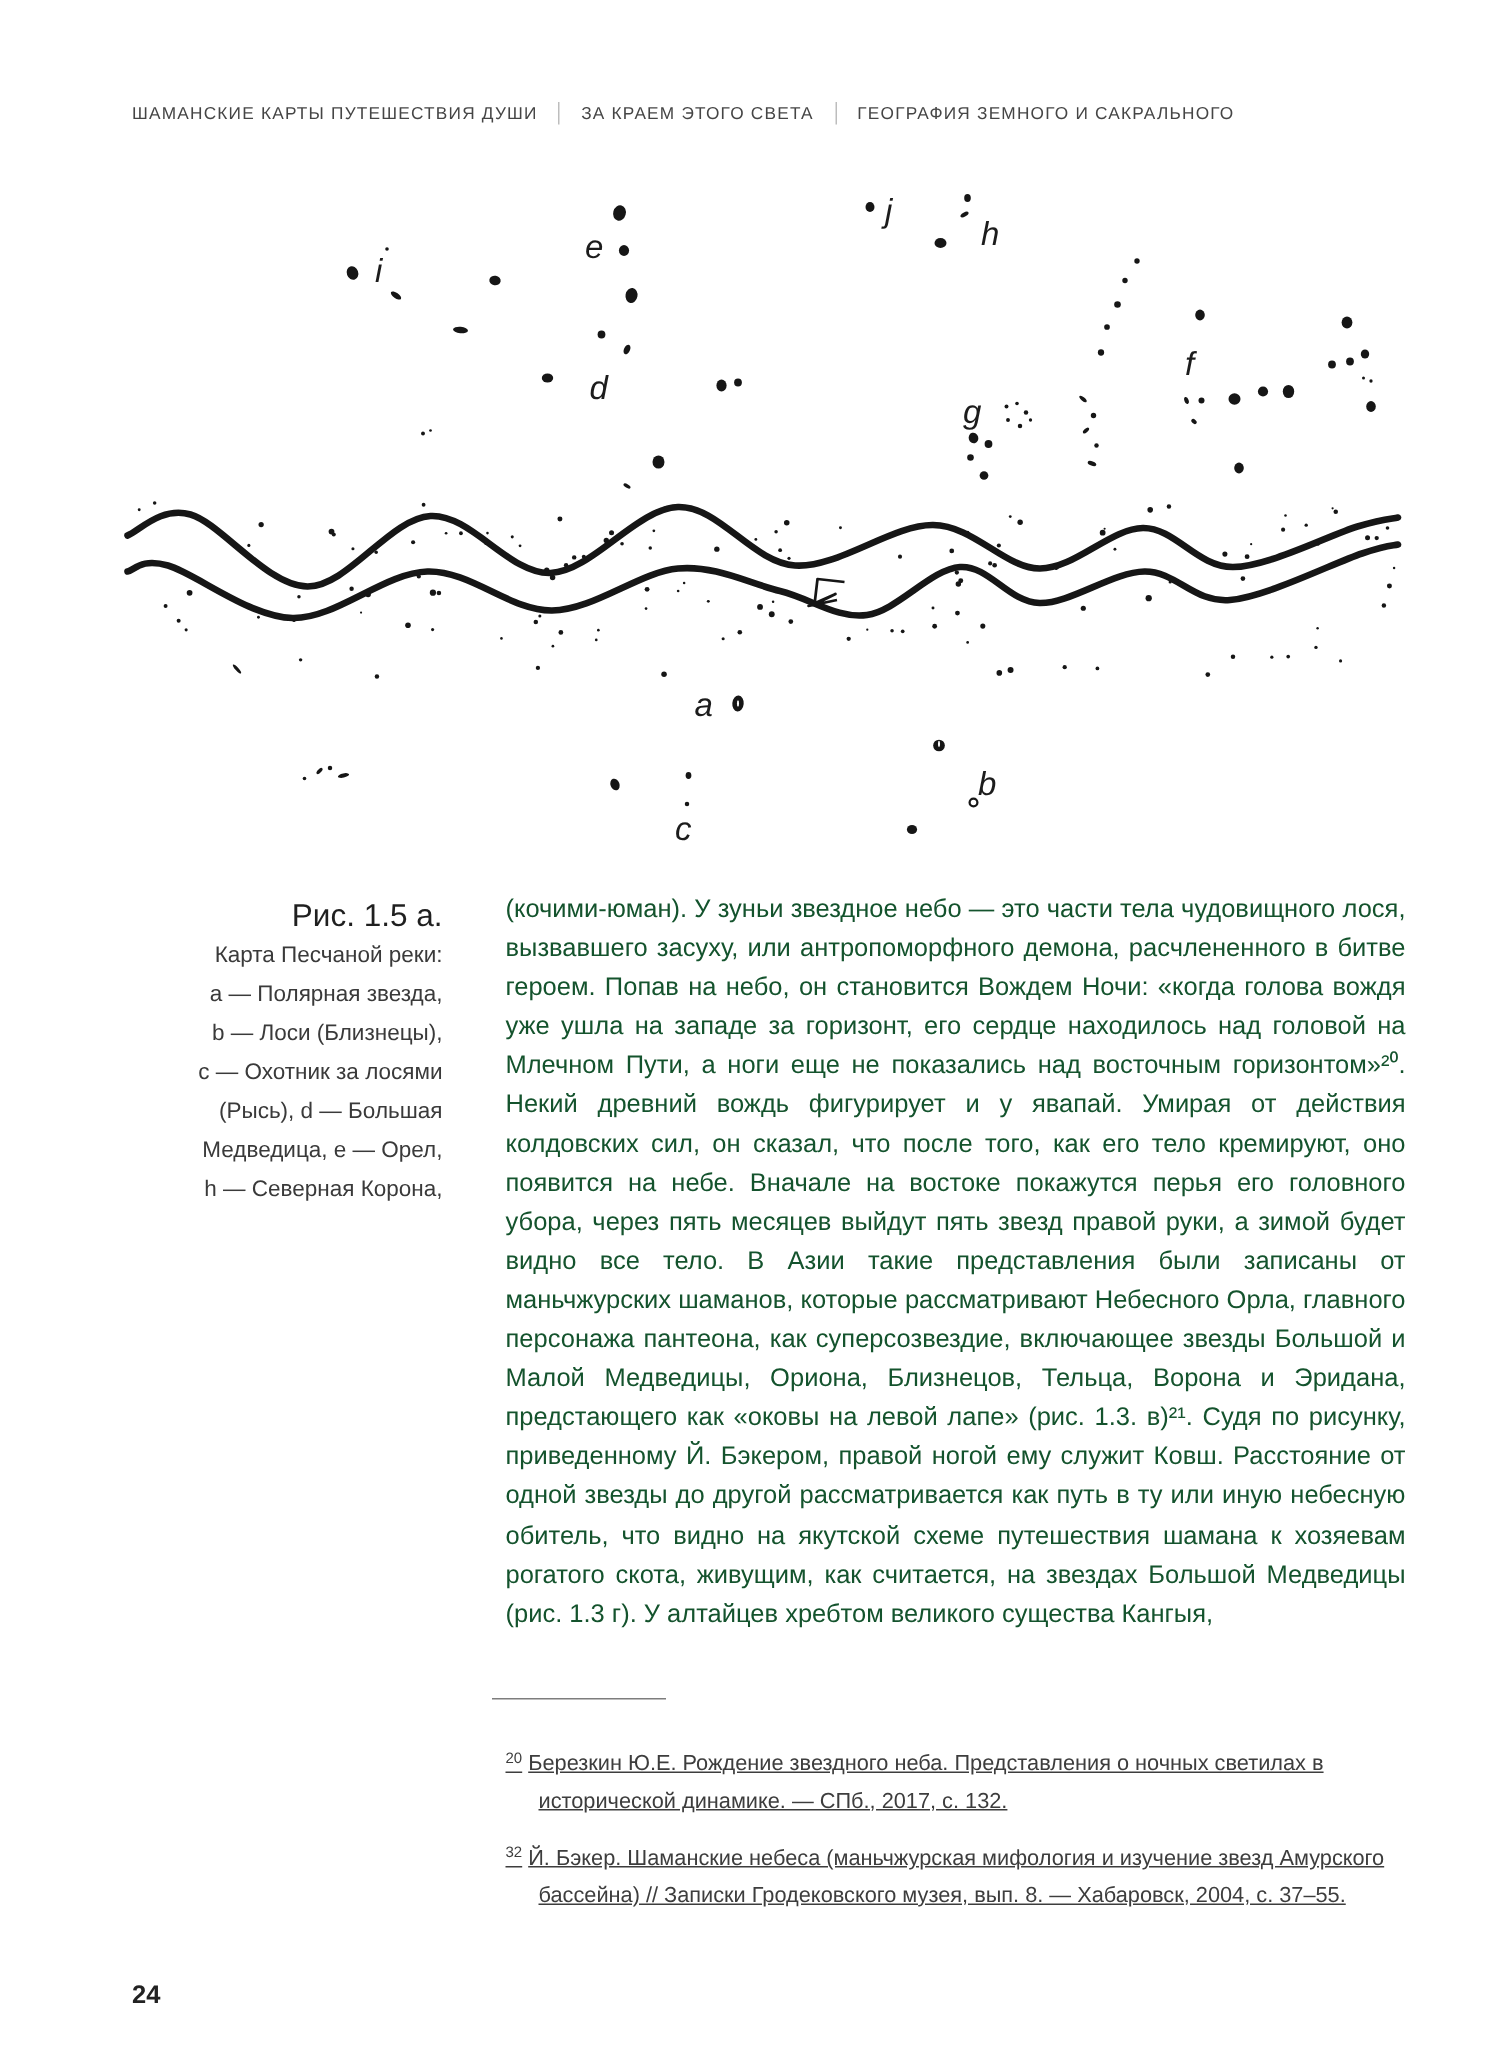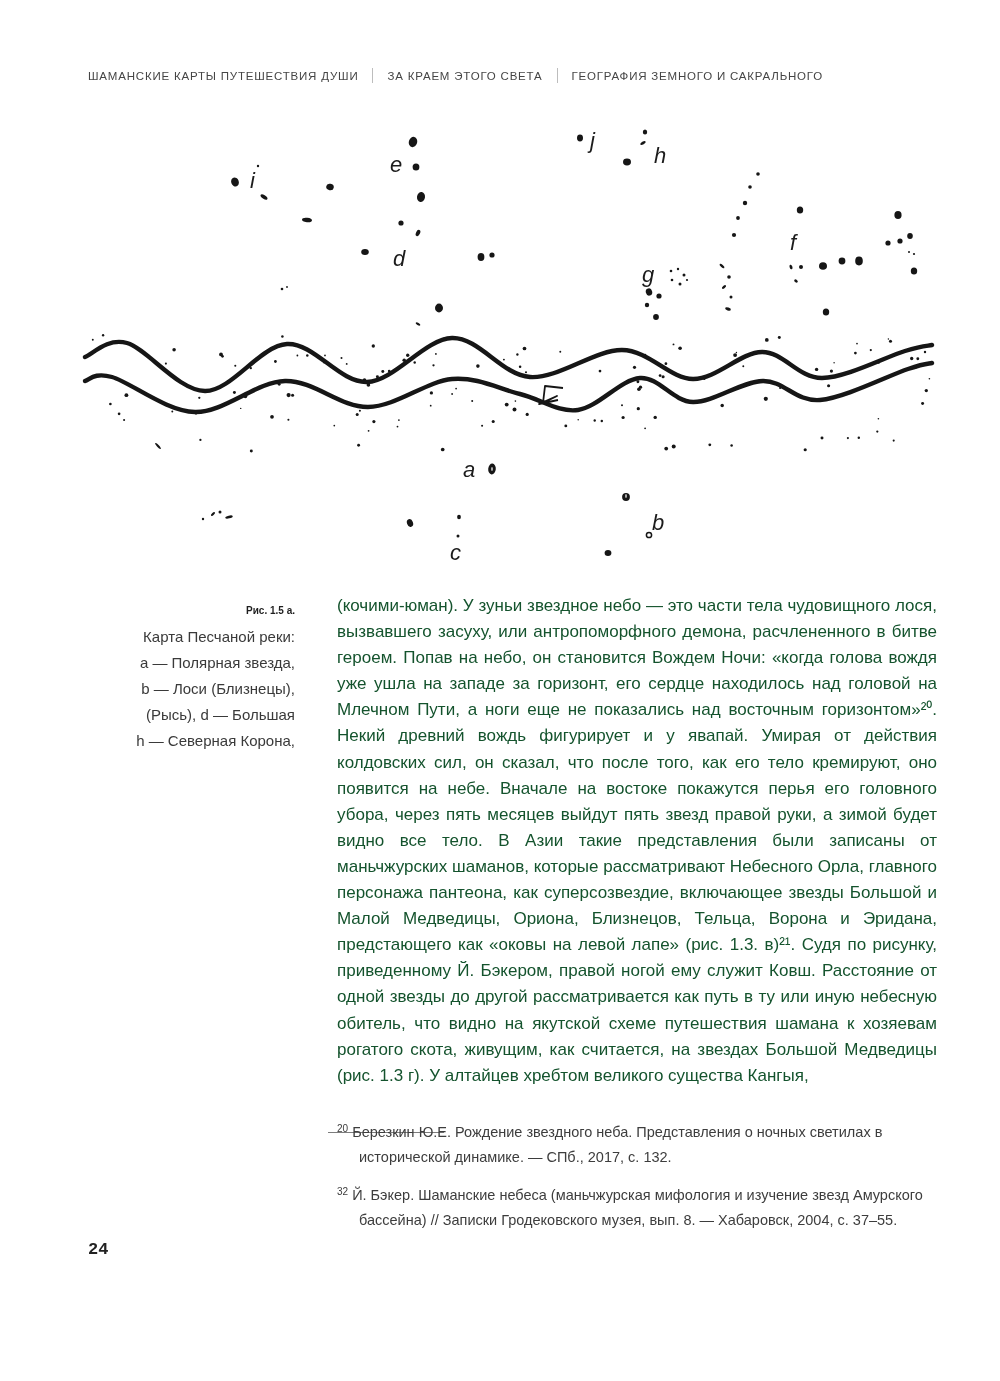--- a/index.html
+++ b/index.html
@@ -39,22 +39,22 @@
   .caption {
     position: absolute;
     left: 80px; top: 598px;
     width: 215px;
     text-align: right;
     font-size: 15px;
     line-height: 26px;
     color: #3a3a3a;
   }
   .cap-title {
-    font-weight: bold;
-    font-size: 10px;
+    font-weight: normal;
+    font-size: 21px;
     color: #1f1f1f;
   }
   
   .body-text {
     position: absolute;
     left: 337px; top: 593px;
     width: 600px;
     font-size: 17px;
     line-height: 26.1px;
     text-align: justify;
@@ -62,44 +62,44 @@
   }
   
   .footnote-divider {
     position: absolute;
     left: 328px; top: 1132px;
     width: 116px; height: 1px;
     background: #7d7d7d;
   }
   .footnotes {
     position: absolute;
-    left: 337px; top: 1120px;
+    left: 337px; top: 1164px;
     width: 600px;
     font-size: 14.5px;
     line-height: 24.6px;
     color: #3d3d3d;
+    text-decoration: underline;
   }
   .footnote {
     padding-left: 22px;
     text-indent: -22px;
     margin-bottom: 14px;
   }
   .footnote sup {
     font-size: 10px;
     line-height: 0;
     vertical-align: 5px;
     margin-right: 4px;
   }
   .page-number {
     position: absolute;
-    left: 88px; top: 1240px;
+    left: 88px; top: 1320px;
     font-size: 17px;
     font-weight: bold;
     color: #222222;
-    font-family: Liberation Mono, monospace;
   }
 </style>
 </head>
 <body>
 
 <div class="page">
 
   <header class="running-header">
     <span>ШАМАНСКИЕ КАРТЫ ПУТЕШЕСТВИЯ ДУШИ</span>
     <span class="sep"></span>
@@ -327,21 +327,23 @@
       <text x="652" y="530" fill="#1c1c1c" font-size="22" font-style="italic" font-family="&quot;Liberation Sans&quot;, sans-serif">b</text>
       <text x="450" y="560" fill="#1c1c1c" font-size="22" font-style="italic" font-family="&quot;Liberation Sans&quot;, sans-serif">c</text>
     </svg>
 
   <aside class="caption">
     <div class="cap-title">Рис. 1.5 а.</div>
     <div id="caption-lines">
         <div>Карта Песчаной реки:</div>
         <div>а — Полярная звезда,</div>
         <div>b — Лоси (Близнецы),</div>
+        <div>с — Охотник за лосями</div>
         <div>(Рысь), d — Большая</div>
+        <div>Медведица, е — Орел,</div>
         <div>h — Северная Корона,</div>
       </div>
   </aside>
 
   <main class="body-text">(кочими-юман). У зуньи звездное небо — это части тела чудовищного лося, вызвавшего засуху, или антропоморфного демона, расчлененного в битве героем. Попав на небо, он становится Вождем Ночи: «когда голова вождя уже ушла на западе за горизонт, его сердце находилось над головой на Млечном Пути, а ноги еще не показались над восточным горизонтом»²⁰. Некий древний вождь фигурирует и у явапай. Умирая от действия колдовских сил, он сказал, что после того, как его тело кремируют, оно появится на небе. Вначале на востоке покажутся перья его головного убора, через пять месяцев выйдут пять звезд правой руки, а зимой будет видно все тело. В Азии такие представления были записаны от маньчжурских шаманов, которые рассматривают Небесного Орла, главного персонажа пантеона, как суперсозвездие, включающее звезды Большой и Малой Медведицы, Ориона, Близнецов, Тельца, Ворона и Эридана, предстающего как «оковы на левой лапе» (рис. 1.3. в)²¹. Судя по рисунку, приведенному Й. Бэкером, правой ногой ему служит Ковш. Расстояние от одной звезды до другой рассматривается как путь в ту или иную небесную обитель, что видно на якутской схеме путешествия шамана к хозяевам рогатого скота, живущим, как считается, на звездах Большой Медведицы (рис. 1.3 г). У алтайцев хребтом великого существа Кангыя,</main>
 
   <div class="footnote-divider"></div>
 
   <section class="footnotes">
     <p class="footnote"><sup>20</sup><span>Березкин Ю.Е. Рождение звездного неба. Представления о ночных светилах в исторической динамике. — СПб., 2017, с. 132.</span></p>

